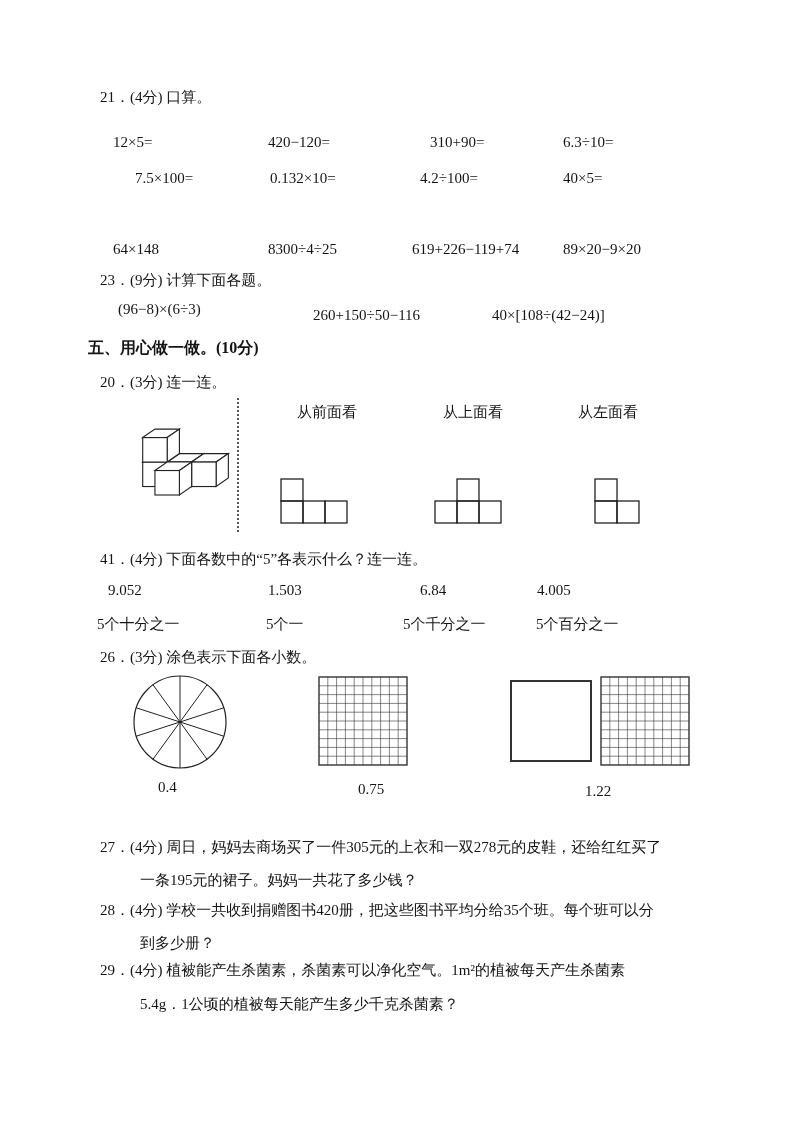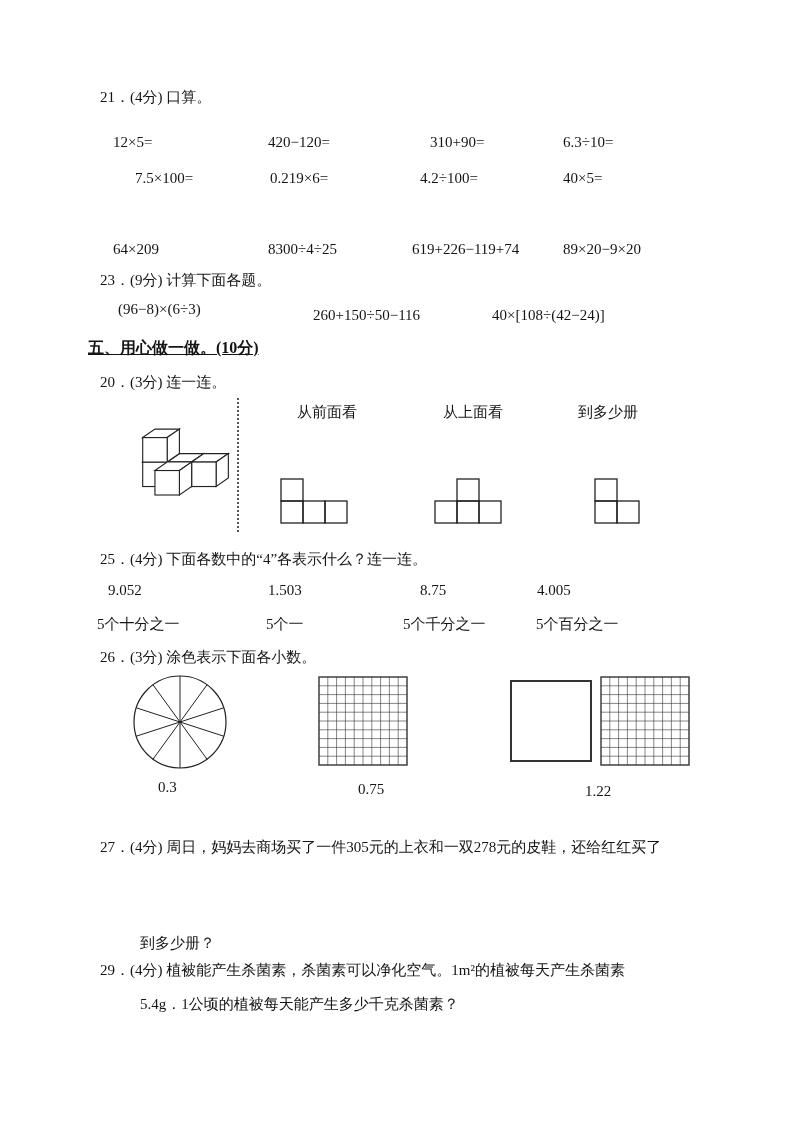--- a/index.html
+++ b/index.html
@@ -8,56 +8,56 @@
     width: 732px;
     height: 1123px;
     background: #ffffff;
     color: #141414;
     font-family: "Liberation Serif", "DejaVu Serif", serif;
     overflow: hidden;
   }
   .abs { position: absolute; white-space: nowrap; }
   .txt { font-size: 15px; line-height: 1.2; }
   .b { font-weight: 400; }
-  .sec { font-size: 16px; font-weight: 700; text-decoration: underline; }
+  .sec { font-size: 16px; font-weight: 700; }
   svg { display: block; }
   .dotline { position: absolute; border-left: 2px dotted #555; width: 0; }
   .sq { position: absolute; border: 2px solid #333; background: #fff; box-sizing: border-box; }
 </style>
 </head>
 <body>
 
 <div class="page">
 
   <span class="abs txt" style="left:100px;top:88px">21．(4分) 口算。</span>
   <span class="abs txt" style="left:113px;top:133px">12×5=</span>
   <span class="abs txt" style="left:268px;top:133px">420−120=</span>
   <span class="abs txt" style="left:430px;top:133px">310+90=</span>
   <span class="abs txt" style="left:563px;top:133px">6.3÷10=</span>
   <span class="abs txt" style="left:135px;top:169px">7.5×100=</span>
-  <span class="abs txt" style="left:270px;top:169px">0.219×6=</span>
+  <span class="abs txt" style="left:270px;top:169px">0.132×10=</span>
   <span class="abs txt" style="left:420px;top:169px">4.2÷100=</span>
   <span class="abs txt" style="left:563px;top:169px">40×5=</span>
 
-  <span class="abs txt" style="left:113px;top:240px">64×209</span>
+  <span class="abs txt" style="left:113px;top:240px">64×148</span>
   <span class="abs txt" style="left:268px;top:240px">8300÷4÷25</span>
   <span class="abs txt" style="left:412px;top:240px">619+226−119+74</span>
   <span class="abs txt" style="left:563px;top:240px">89×20−9×20</span>
 
   <span class="abs txt" style="left:100px;top:271px">23．(9分) 计算下面各题。</span>
   <span class="abs txt" style="left:118px;top:300px">(96−8)×(6÷3)</span>
   <span class="abs txt" style="left:313px;top:306px">260+150÷50−116</span>
   <span class="abs txt" style="left:492px;top:306px">40×[108÷(42−24)]</span>
 
   <span class="abs sec" style="left:88px;top:338px">五、用心做一做。(10分)</span>
 
   <span class="abs txt" style="left:100px;top:373px">20．(3分) 连一连。</span>
   <span class="abs txt b" style="left:297px;top:403px">从前面看</span>
   <span class="abs txt b" style="left:443px;top:403px">从上面看</span>
-  <span class="abs txt b" style="left:578px;top:403px">到多少册</span>
+  <span class="abs txt b" style="left:578px;top:403px">从左面看</span>
 
   <svg class="abs" style="left:138px;top:426px" width="96" height="74" viewBox="18 0 102 78" stroke="#222" stroke-width="1.2" fill="#fff">
 
     <polygon points="23,38 36,29 62,29 49,38"></polygon>
     <polygon points="49,38 62,29 62,55 49,64"></polygon>
     <rect x="23" y="38" width="26" height="26"></rect>
 
     <polygon points="49,38 62,29 88,29 75,38"></polygon>
     <polygon points="75,38 88,29 88,55 75,64"></polygon>
     <rect x="49" y="38" width="26" height="26"></rect>
@@ -90,24 +90,24 @@
     <rect x="23" y="23" width="22" height="22"></rect>
     <rect x="45" y="23" width="22" height="22"></rect>
   </svg>
 
   <svg class="abs" style="left:594px;top:478px" width="47" height="47" viewBox="0 0 47 47" stroke="#222" stroke-width="1.3" fill="none">
     <rect x="1" y="1" width="22" height="22"></rect>
     <rect x="1" y="23" width="22" height="22"></rect>
     <rect x="23" y="23" width="22" height="22"></rect>
   </svg>
 
-  <span class="abs txt" style="left:100px;top:550px">25．(4分) 下面各数中的“4”各表示什么？连一连。</span>
+  <span class="abs txt" style="left:100px;top:550px">41．(4分) 下面各数中的“5”各表示什么？连一连。</span>
   <span class="abs txt" style="left:108px;top:581px">9.052</span>
   <span class="abs txt" style="left:268px;top:581px">1.503</span>
-  <span class="abs txt" style="left:420px;top:581px">8.75</span>
+  <span class="abs txt" style="left:420px;top:581px">6.84</span>
   <span class="abs txt" style="left:537px;top:581px">4.005</span>
   <span class="abs txt" style="left:97px;top:615px">5个十分之一</span>
   <span class="abs txt" style="left:266px;top:615px">5个一</span>
   <span class="abs txt" style="left:403px;top:615px">5个千分之一</span>
   <span class="abs txt" style="left:536px;top:615px">5个百分之一</span>
 
   <span class="abs txt" style="left:100px;top:648px">26．(3分) 涂色表示下面各小数。</span>
 
   <svg class="abs" style="left:130px;top:672px" width="100" height="100" viewBox="0 0 100 100">
     <circle cx="50" cy="50" r="46" fill="none" stroke="#222" stroke-width="1.2"></circle>
@@ -128,25 +128,27 @@
   <path d="M9.8 1V89M1 9.8H89M18.6 1V89M1 18.6H89M27.4 1V89M1 27.4H89M36.2 1V89M1 36.2H89M45.0 1V89M1 45.0H89M53.8 1V89M1 53.8H89M62.6 1V89M1 62.6H89M71.4 1V89M1 71.4H89M80.2 1V89M1 80.2H89" stroke="#333" stroke-width="0.6" fill="none"></path>
     </svg>
 
   <div class="sq" style="left:510px;top:680px;width:82px;height:82px"></div>
 
   <svg class="abs" style="left:600px;top:676px" width="90" height="90" viewBox="0 0 90 90">
     <rect x="1" y="1" width="88" height="88" fill="none" stroke="#333" stroke-width="1.4"></rect>
   <path d="M9.8 1V89M1 9.8H89M18.6 1V89M1 18.6H89M27.4 1V89M1 27.4H89M36.2 1V89M1 36.2H89M45.0 1V89M1 45.0H89M53.8 1V89M1 53.8H89M62.6 1V89M1 62.6H89M71.4 1V89M1 71.4H89M80.2 1V89M1 80.2H89" stroke="#333" stroke-width="0.6" fill="none"></path>
     </svg>
 
-  <span class="abs txt b" style="left:158px;top:778px">0.3</span>
+  <span class="abs txt b" style="left:158px;top:778px">0.4</span>
   <span class="abs txt b" style="left:358px;top:780px">0.75</span>
   <span class="abs txt b" style="left:585px;top:782px">1.22</span>
 
 
   <span class="abs txt" style="left:100px;top:838px">27．(4分) 周日，妈妈去商场买了一件305元的上衣和一双278元的皮鞋，还给红红买了</span>
+  <span class="abs txt" style="left:140px;top:871px">一条195元的裙子。妈妈一共花了多少钱？</span>
 
+  <span class="abs txt" style="left:100px;top:901px">28．(4分) 学校一共收到捐赠图书420册，把这些图书平均分给35个班。每个班可以分</span>
   <span class="abs txt" style="left:140px;top:934px">到多少册？</span>
 
   <span class="abs txt" style="left:100px;top:961px">29．(4分) 植被能产生杀菌素，杀菌素可以净化空气。1m²的植被每天产生杀菌素</span>
   <span class="abs txt" style="left:140px;top:995px">5.4g．1公顷的植被每天能产生多少千克杀菌素？</span>
 
 </div>
 
 </body></html>

